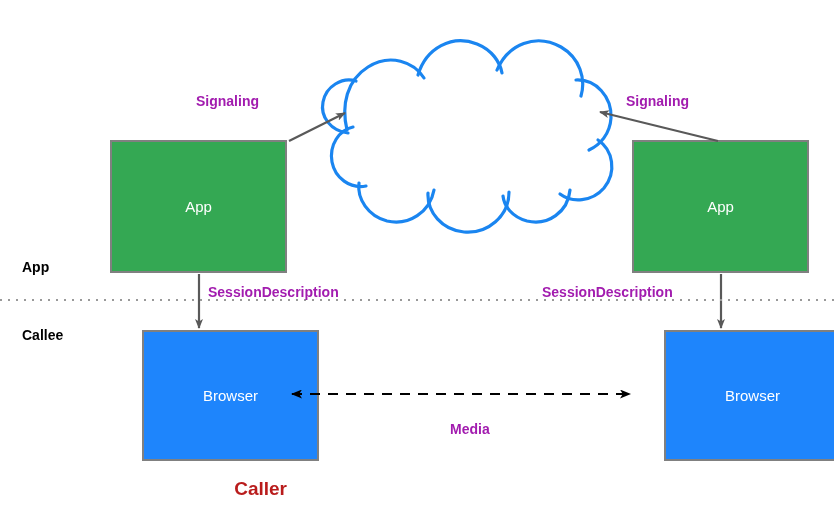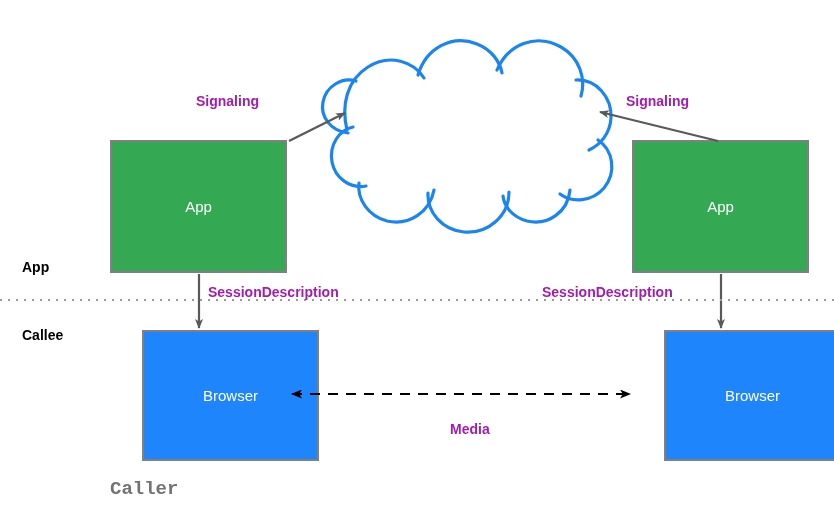--- a/index.html
+++ b/index.html
@@ -46,26 +46,26 @@
   .side-label {
     position: absolute;
     font-family: "Liberation Sans", sans-serif;
     font-weight: bold;
     font-size: 14px;
     color: #000000;
     white-space: nowrap;
   }
   .role-label {
     position: absolute;
-    font-family: Liberation Mono, monospace;
+    font-family: Liberation Sans, sans-serif;
     font-weight: bold;
     font-size: 19px;
-    color: #737373;
+    color: #b91c1c;
     white-space: nowrap;
-    text-align: left;
+    text-align: right;
   }
   svg.overlay {
     position: absolute;
     left: 0;
     top: 0;
     width: 834px;
     height: 520px;
     pointer-events: none;
   }
   .lbl-sig-left  { left: 196px; top: 93px; }

